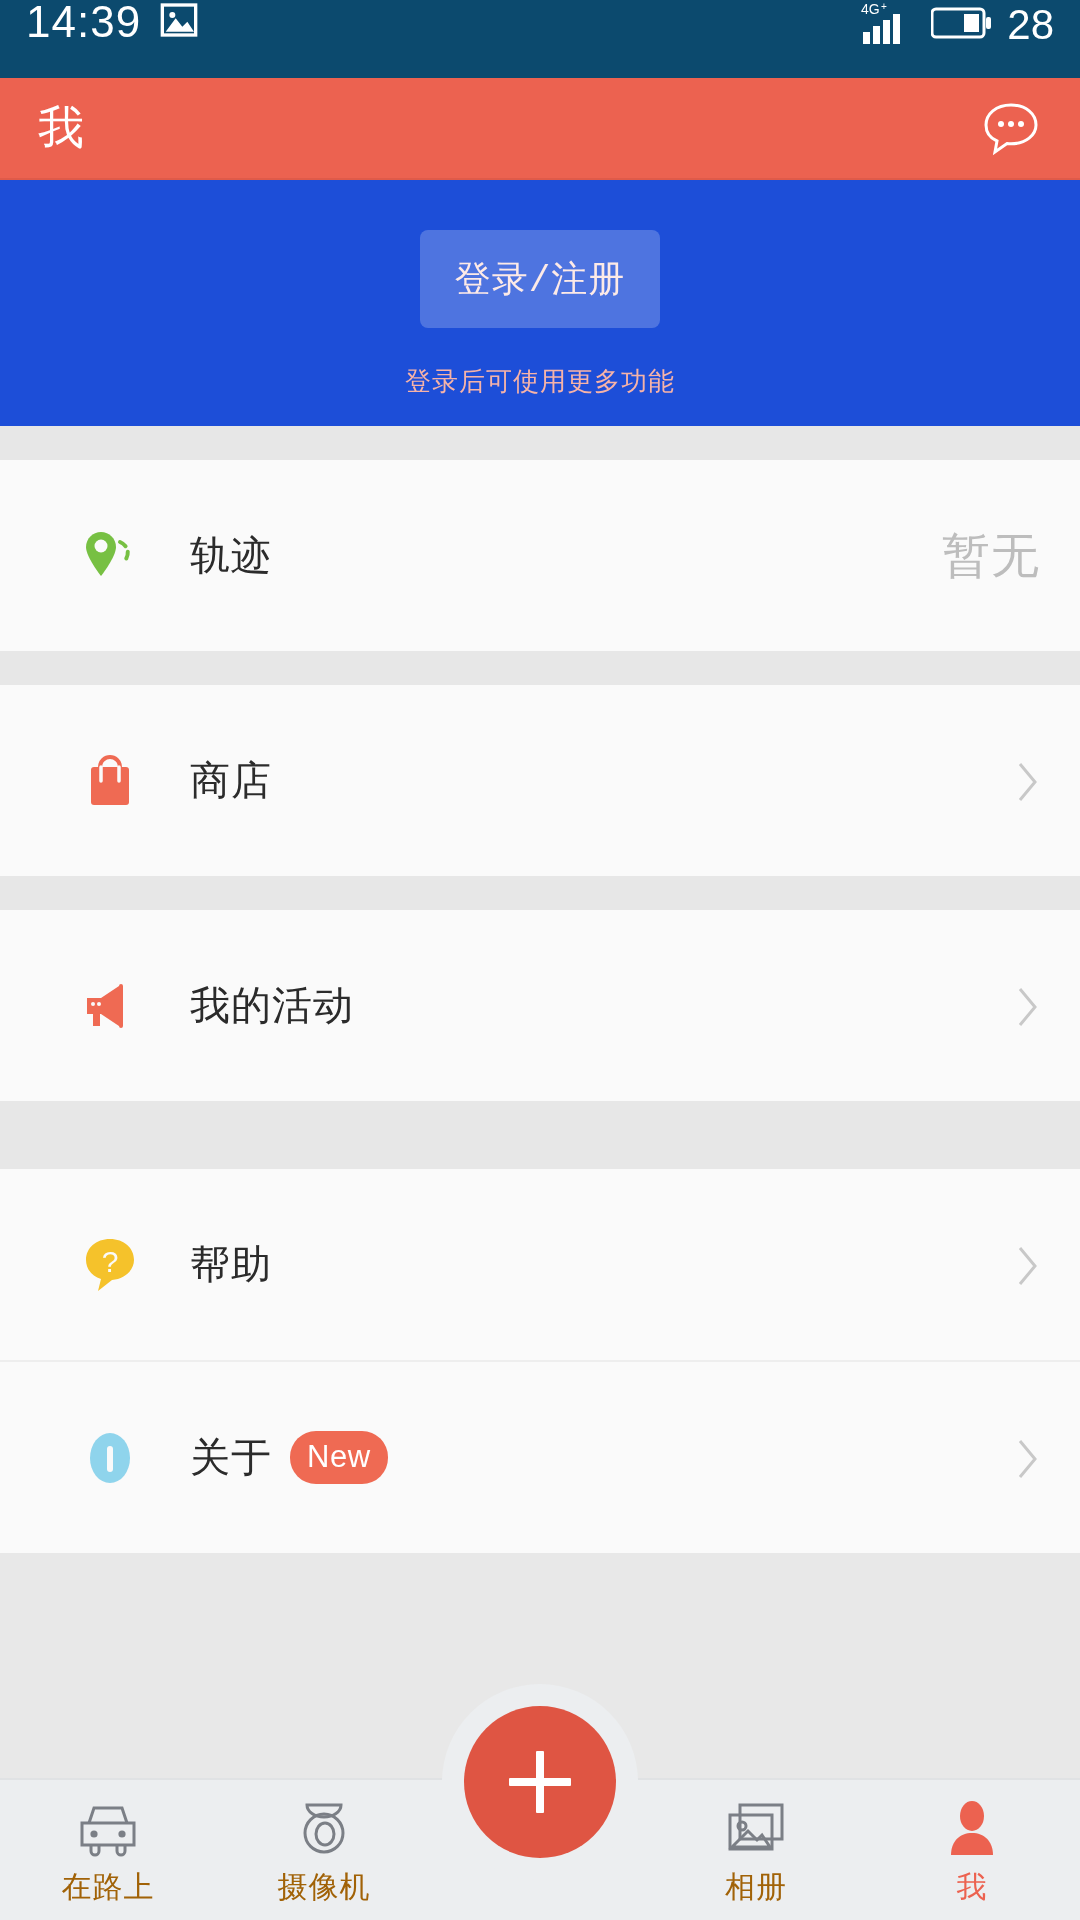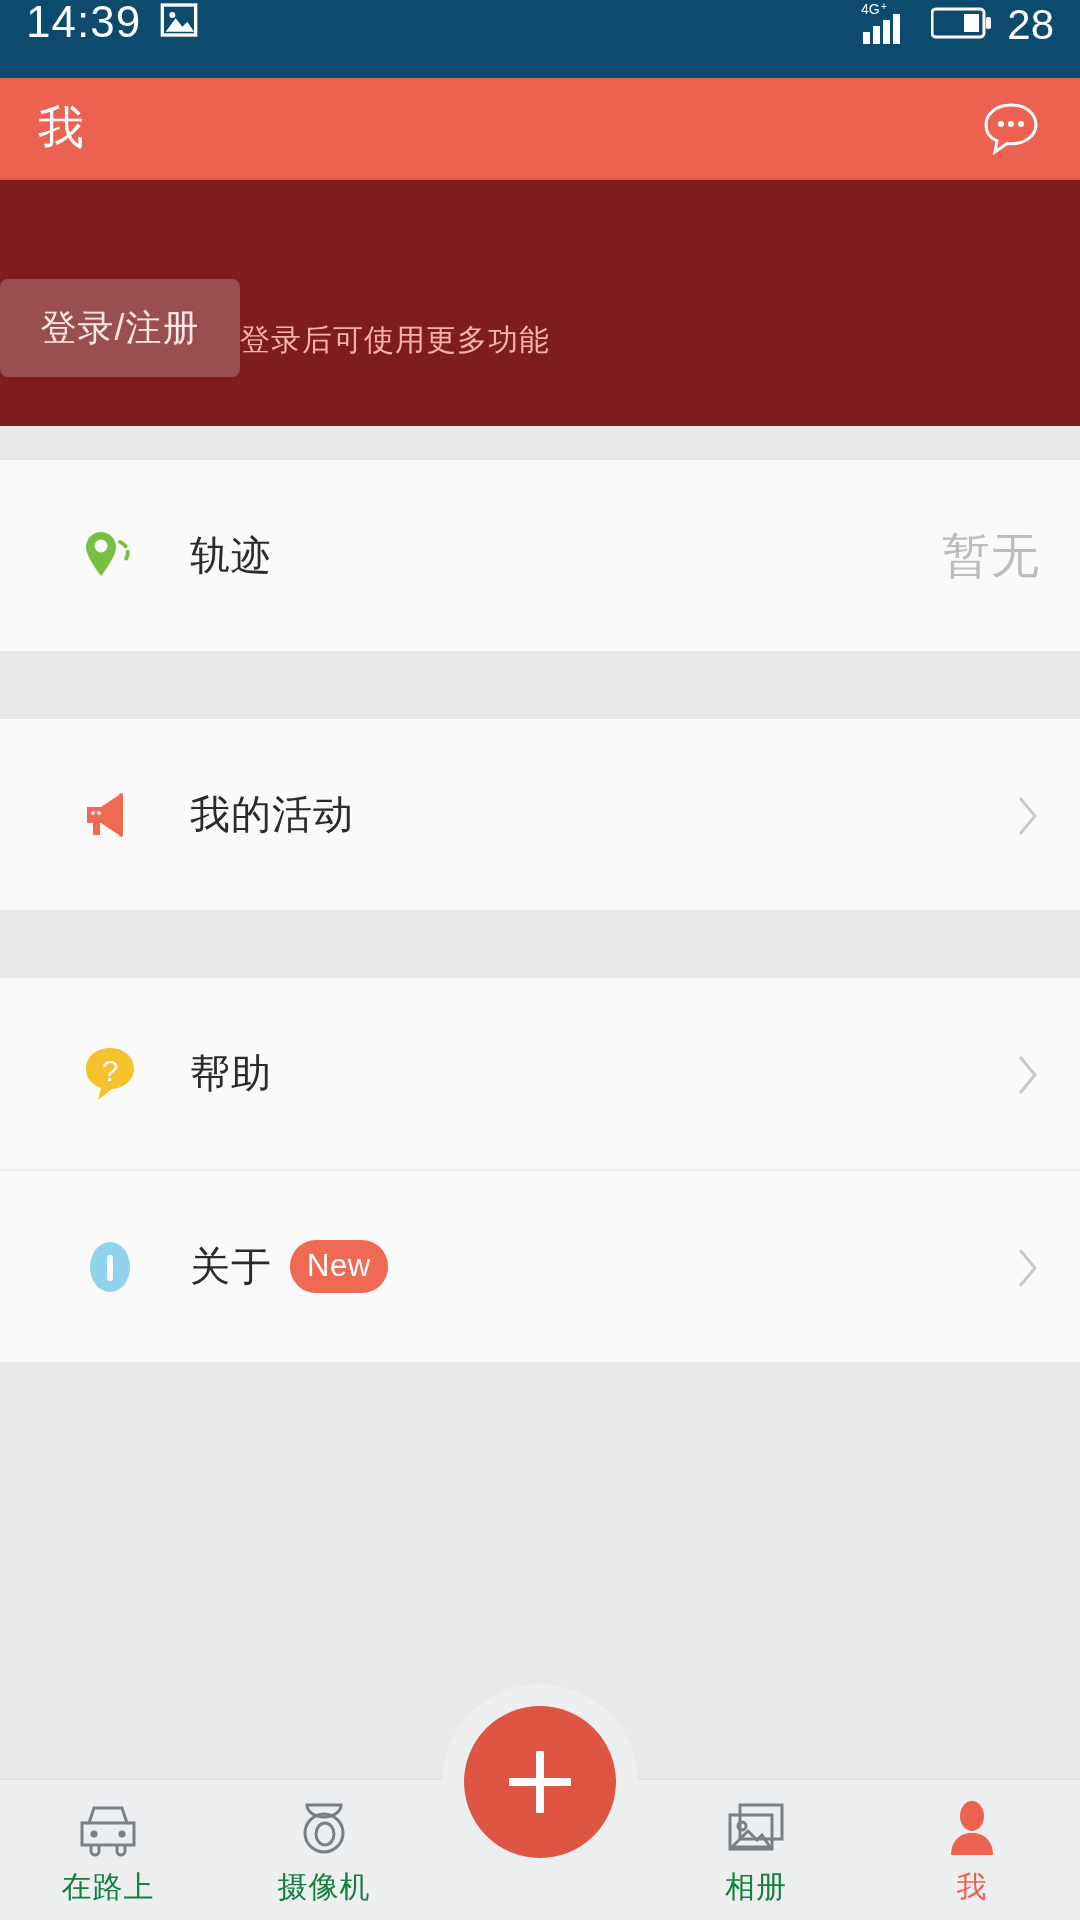--- a/index.html
+++ b/index.html
@@ -25,35 +25,36 @@
   
   #app-bar{
     height:100px; background:#ec6250;
     display:flex; align-items:center; justify-content:space-between;
     padding:0 38px;
   }
   #page-title{ color:#fff; font-size:46px; font-weight:400; letter-spacing:2px; }
 
   
   #hero{
-    height:248px; background:#7f1d1d;
+    height:248px; background:#1d4ed8;
     border-top:2px solid #df5a49;
-    display:flex; align-items:center;
+    display:flex; flex-direction:column; align-items:center;
     padding-top:50px;
+    font-family:Liberation Mono, monospace;
   }
   #login-button{
     width:240px; height:98px; border-radius:8px;
     background:rgba(255,255,255,0.22);
     color:#fdeae7; font-size:36px;
     display:flex; align-items:center; justify-content:center;
     border:none; letter-spacing:1px;
     font-family:inherit;
   }
   #login-hint{
-    margin-top:24px; color:#f6b3a8; font-size:30px; letter-spacing:1px;
+    margin-top:36px; color:#f6b3a8; font-size:26px; letter-spacing:1px;
   }
 
   
   #menu-list{ background:#e8e8e8; }
   .gap{ height:34px; background:#e7e7e7; }
   .divider{ height:2px; background:#eeeeee; margin-left:0; }
   .row{
     height:191px; background:#fafafa;
     display:flex; align-items:center;
     padding:0 40px 0 78px;
@@ -87,21 +88,21 @@
     position:absolute; left:0; bottom:0; width:1080px; height:142px;
     background:#eceef0;
     border-top:2px solid #e0e2e4;
     display:flex;
   }
   .tab{
     flex:1; display:flex; flex-direction:column;
     align-items:center; justify-content:center; gap:10px;
     padding-top:6px;
   }
-  .tab .tab-label{ font-size:30px; color:#15803d; letter-spacing:1px; }
+  .tab .tab-label{ font-size:30px; color:#a16207; letter-spacing:1px; }
   .tab.active .tab-label{ color:#ec6250; }
   .tab .tab-icon{ height:58px; display:flex; align-items:flex-end; }
   .tab-spacer{ flex:1; }
   #fab-wrap{
     position:absolute; left:50%; transform:translateX(-50%);
     bottom:40px; width:196px; height:196px;
     border-radius:50%; background:#eceef0;
     display:flex; align-items:center; justify-content:center;
   }
   #fab{
@@ -178,20 +179,35 @@
         <circle cx="21" cy="20" r="6.5" fill="#fafafa"></circle>
         <path d="M40 16 C47 19 50 26 46 33" fill="none" stroke="#77c043" stroke-width="4" stroke-linecap="round" stroke-dasharray="7 6"></path>
       </svg>
     </span>
     <span class="label">轨迹</span>
     <span class="right-text">暂无</span>
   </div>
 
   <div class="gap"></div>
 
+  <div class="row">
+    <span class="icon-wrap">
+      <svg width="56" height="60" viewBox="0 0 56 60">
+        <path d="M18 16 C18 10 23 6 28 6 C33 6 38 10 38 16 L38 22" fill="none" stroke="#ef6a53" stroke-width="4"></path>
+        <rect x="9" y="16" width="38" height="38" rx="3" fill="#ef6a53"></rect>
+        <path d="M19 16 L19 30 M37 16 L37 30" stroke="#fafafa" stroke-width="3.5" stroke-linecap="round"></path>
+      </svg>
+    </span>
+    <span class="label">商店</span>
+    <span class="chev">
+      <svg width="24" height="44" viewBox="0 0 24 44">
+          <path d="M4 4 L19 22 L4 40" fill="none" stroke="#c8c8c8" stroke-width="3"></path>
+        </svg>
+    </span>
+  </div>
 
   <div class="gap"></div>
 
   <div class="row">
     <span class="icon-wrap">
       <svg width="62" height="56" viewBox="0 0 62 56">
         <path d="M8 20 L8 36 L22 36 L40 48 L40 8 L22 20 Z" fill="#ef6a53"></path>
         <rect x="40" y="6" width="4" height="44" rx="2" fill="#ef6a53"></rect>
         <path d="M14 36 L14 48 L21 48 L21 36 Z" fill="#ef6a53"></path>
         <circle cx="14" cy="26" r="2" fill="#fafafa"></circle>

